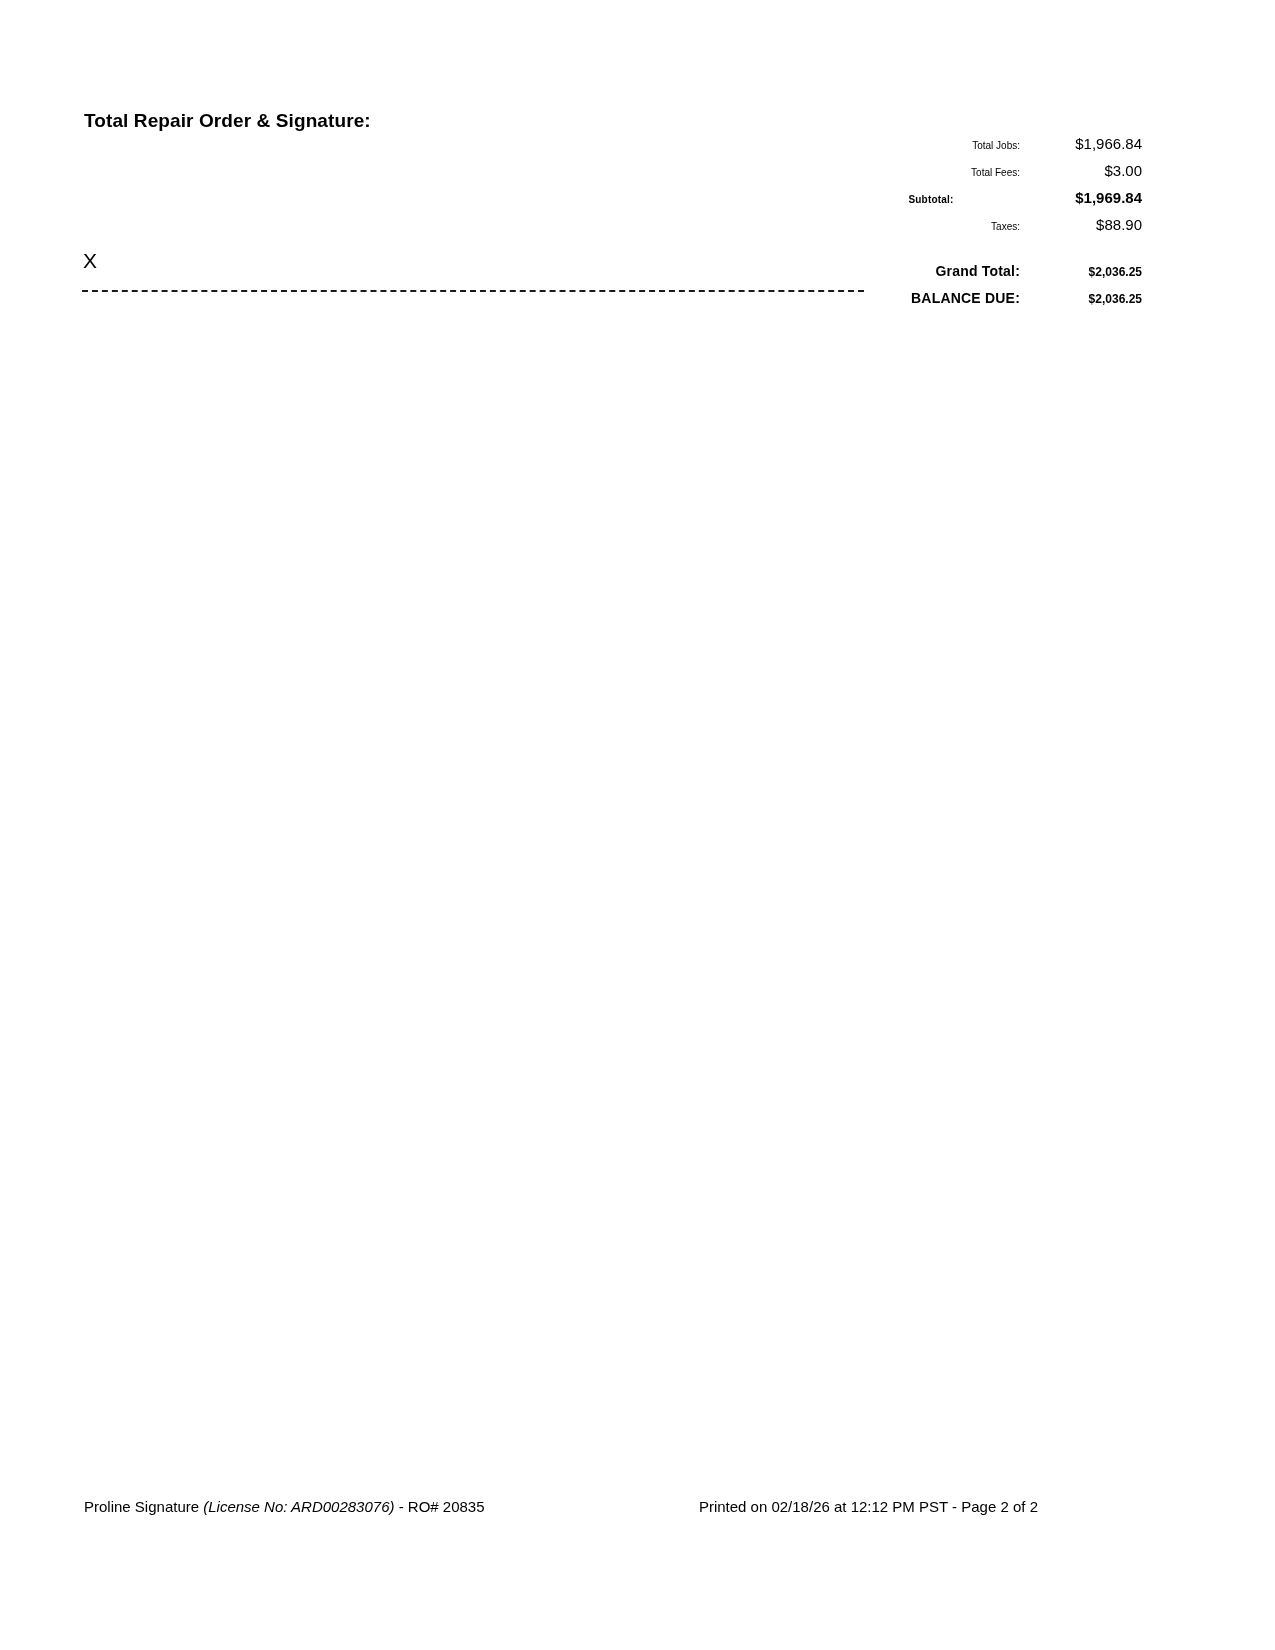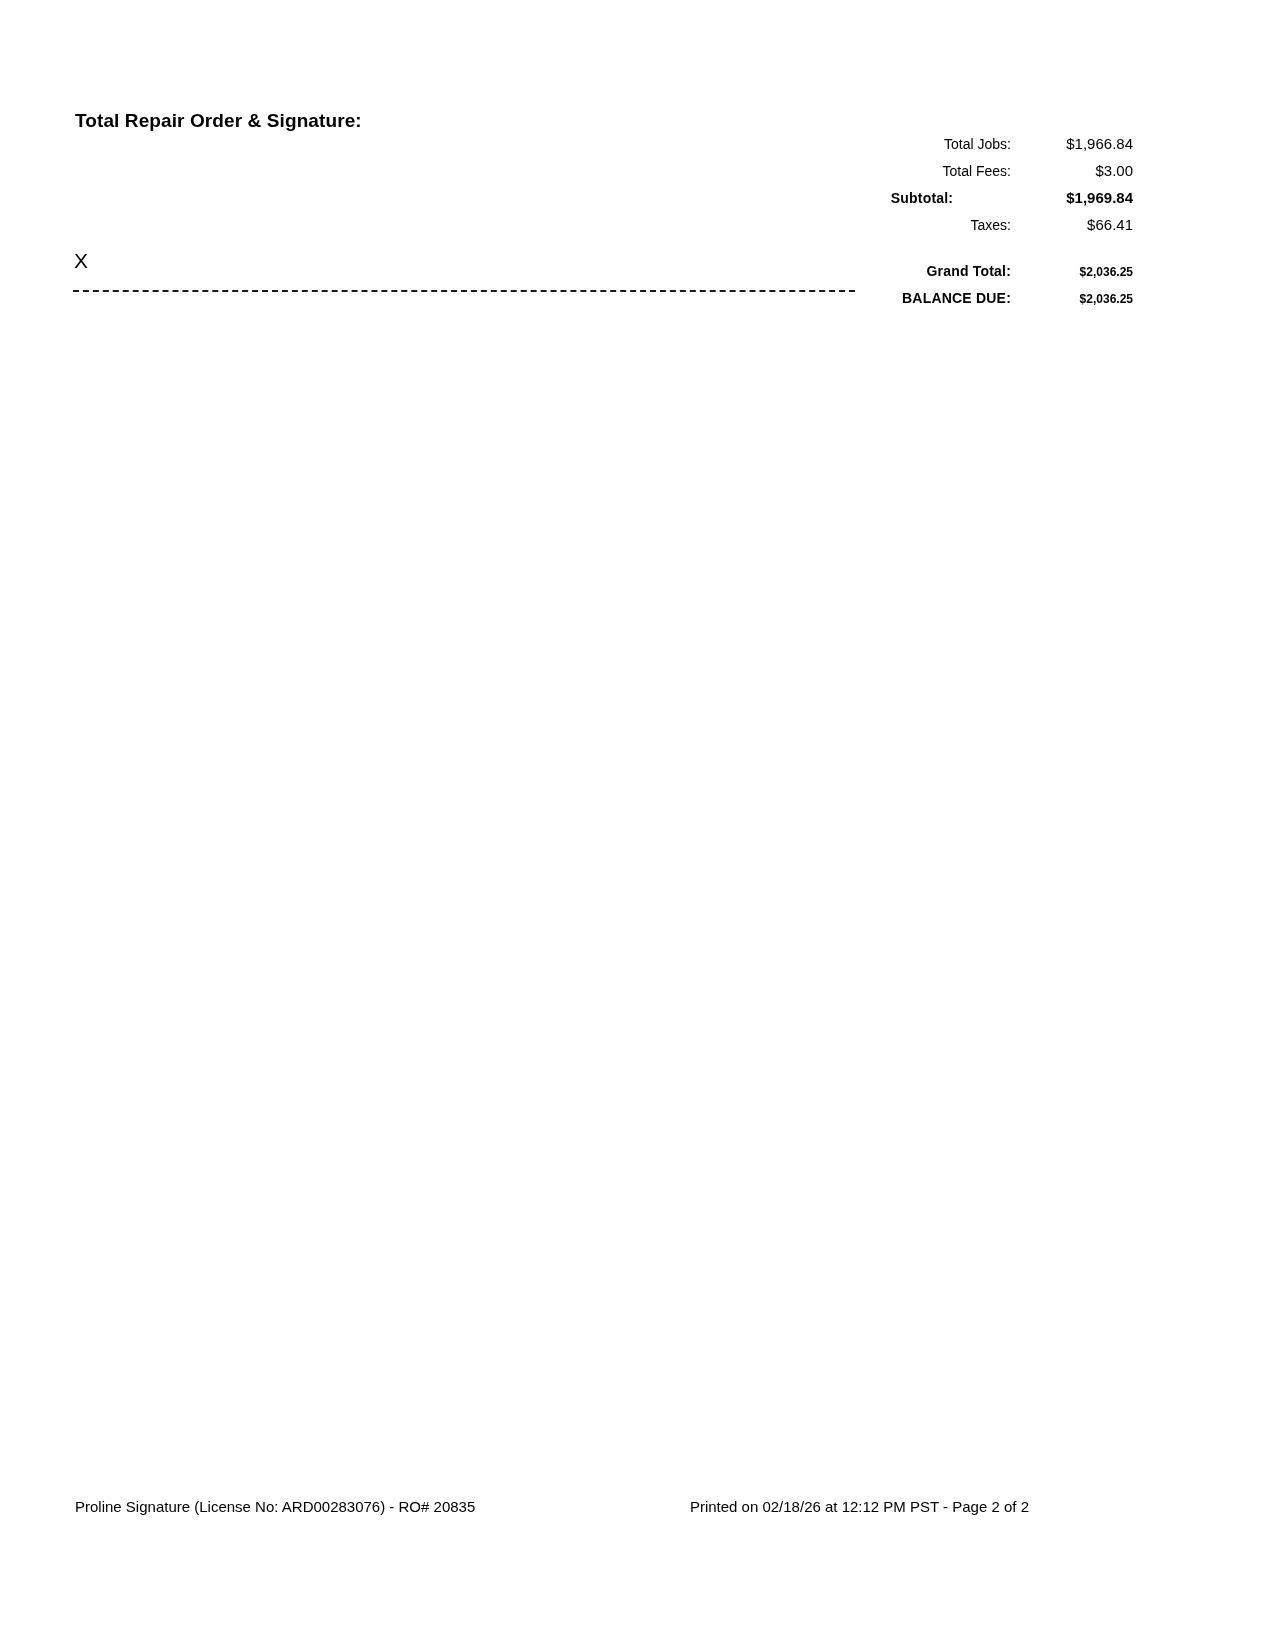--- a/index.html
+++ b/index.html
@@ -11,21 +11,21 @@
     width: 1275px;
     height: 1650px;
     position: relative;
     font-family: "Liberation Sans", sans-serif;
     color: #000000;
     -webkit-font-smoothing: antialiased;
   }
 
   .page {
     position: absolute;
-    left: 3px; top: 0;
+    left: 12px; top: 0;
     width: 1096px;
     height: 1650px;
   }
 
   
   .section-title {
     position: absolute;
     left: 72px;
     top: 110px;
     font-size: 19px;
@@ -44,21 +44,21 @@
   .totals-row {
     display: flex;
     justify-content: flex-end;
     align-items: baseline;
     height: 27px;
     line-height: 27px;
   }
   .totals-label {
     width: 178px;
     text-align: right;
-    font-size: 14px;
+    font-size: 10px;
     padding-right: 0;
     white-space: nowrap;
   }
   .totals-value {
     width: 122px;
     text-align: right;
     font-size: 15px;
     white-space: nowrap;
   }
   .totals-row.em .totals-label,
@@ -100,20 +100,21 @@
 
   
   .footer-left {
     position: absolute;
     left: 72px;
     top: 1498px;
     font-size: 15px;
     white-space: nowrap;
   }
   .footer-left .lic {
+    font-style: italic;
   }
   .footer-right {
     position: absolute;
     right: 70px;
     top: 1498px;
     font-size: 15px;
     white-space: nowrap;
     text-align: center;
   }
 </style>
@@ -136,21 +137,21 @@
       <div class="totals-value">$3.00</div>
     </div>
 
     <div class="totals-row em">
       <div class="totals-label">Subtotal:</div>
       <div class="totals-value">$1,969.84</div>
     </div>
 
     <div class="totals-row">
       <div class="totals-label">Taxes:</div>
-      <div class="totals-value">$66.41</div>
+      <div class="totals-value">$88.90</div>
     </div>
 
     <div class="totals-row strong">
       <div class="totals-label">Grand Total:</div>
       <div class="totals-value">$2,036.25</div>
     </div>
 
     <div class="totals-row strong">
       <div class="totals-label">BALANCE DUE:</div>
       <div class="totals-value">$2,036.25</div>

